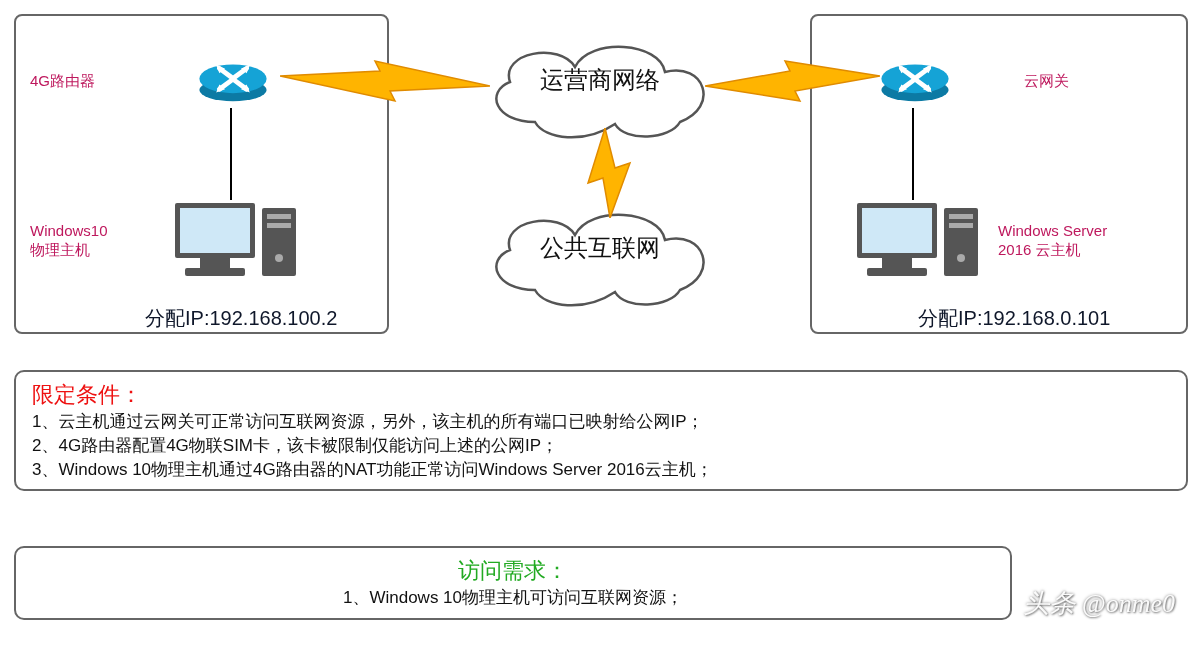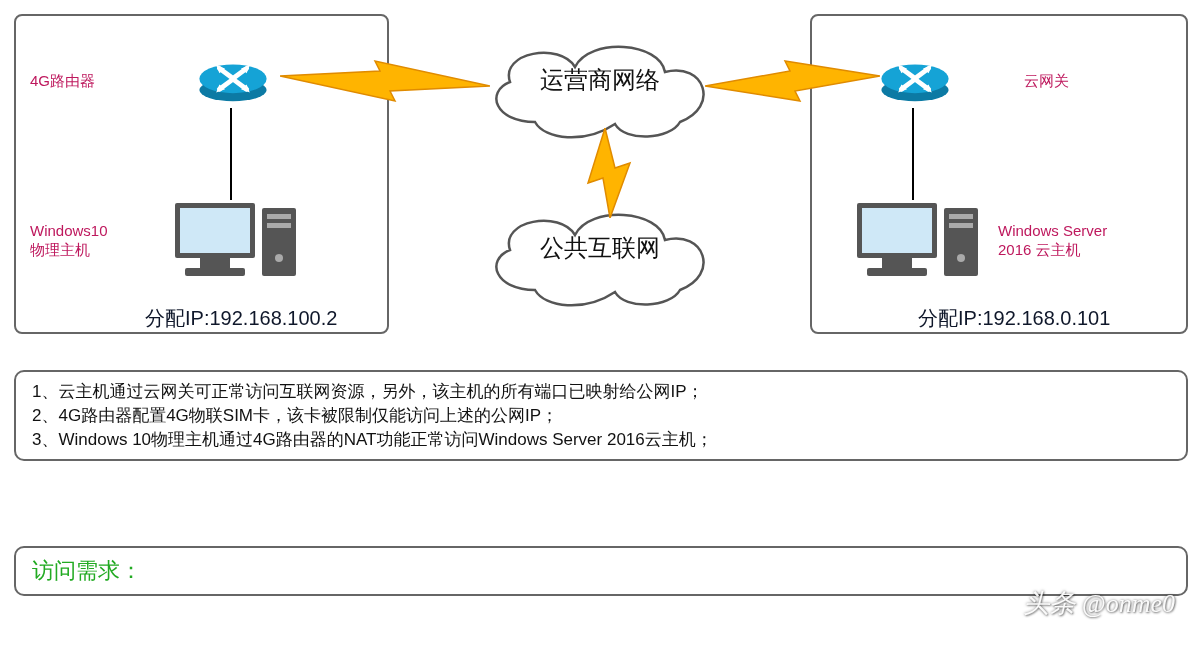--- a/index.html
+++ b/index.html
@@ -189,22 +189,24 @@
     <polygon points="0,30 85,15 80,5 175,20 90,35 95,45 0,30" fill="#ffb400" stroke="#e08b00" stroke-width="1.5"></polygon>
   </svg>
 </div>
 <div class="bolt" style="left:585px; top:128px;">
   <svg width="50" height="90" viewBox="0 0 50 90" xmlns="http://www.w3.org/2000/svg">
     <polygon points="20,0 30,40 45,35 25,90 18,50 3,55 20,0" fill="#ffb400" stroke="#e08b00" stroke-width="1.5"></polygon>
   </svg>
 </div>
 
 <div class="textbox" style="left:14px; top:370px; width:1174px;">
+  <div class="title red">限定条件：</div>
   <div class="line">1、云主机通过云网关可正常访问互联网资源，另外，该主机的所有端口已映射给公网IP；</div>
   <div class="line">2、4G路由器配置4G物联SIM卡，该卡被限制仅能访问上述的公网IP；</div>
   <div class="line">3、Windows 10物理主机通过4G路由器的NAT功能正常访问Windows Server 2016云主机；</div>
 </div>
 
-<div class="textbox" style="left:14px; top:546px; width:1174px;">
+<div class="textbox" style="left:14px; top:546px; width:998px;text-align:center;">
   <div class="title green">访问需求：</div>
+  <div class="line">1、Windows 10物理主机可访问互联网资源；</div>
 </div>
 
 <div class="watermark">头条 @onme0</div>
 
 </body></html>

